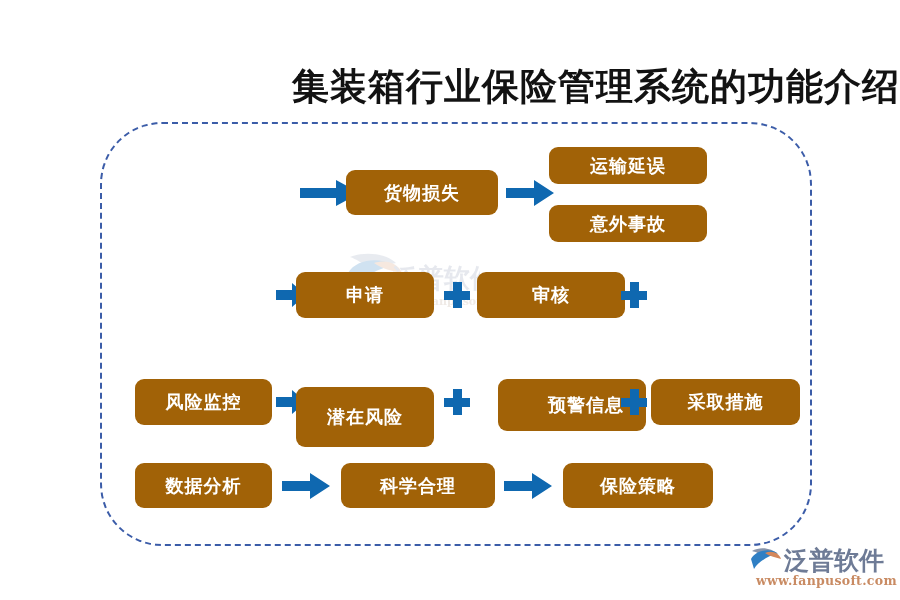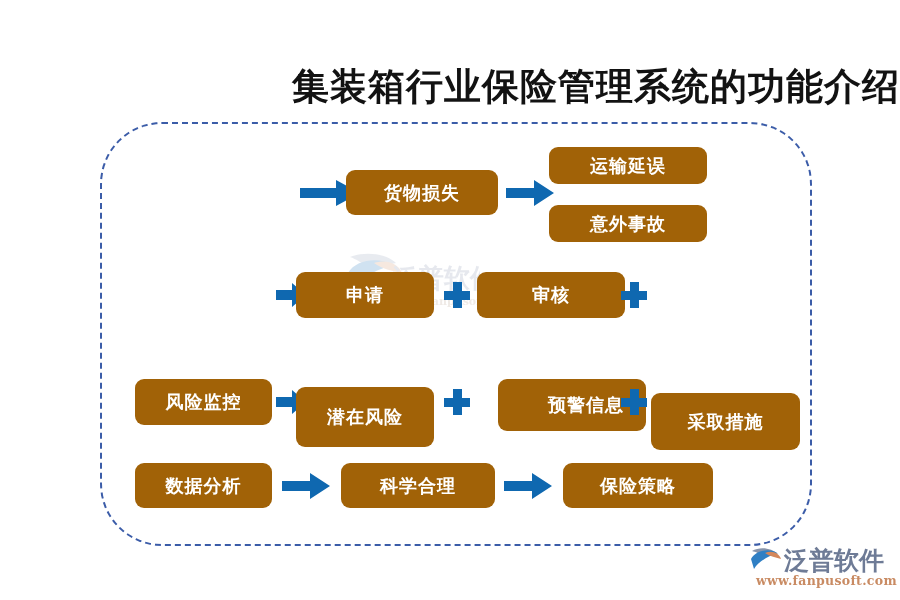--- a/index.html
+++ b/index.html
@@ -230,21 +230,21 @@
 
   <div class="flow-box" style="left:498px; top:379px; width:148px; height:52px;padding-left:28px;">
     <span>预警信息</span>
   </div>
 
   <div class="plus" style="left:621px; top:389px;">
     <div class="bar-h"></div>
     <div class="bar-v"></div>
   </div>
 
-  <div class="flow-box" style="left:651px; top:379px; width:149px; height:57px;margin-top:14px;">
+  <div class="flow-box" style="left:651px; top:379px; width:149px; height:46px;">
     <span>采取措施</span>
   </div>
 
   <div class="flow-box" style="left:135px; top:463px; width:137px; height:45px;">
     <span>数据分析</span>
   </div>
 
   <div class="arrow" style="left:282px; top:473px; width:48px; height:26px;">
     <svg viewBox="0 0 48 26" width="48" height="26">
       <path d="M0 8 L28 8 L28 0 L48 13 L28 26 L28 18 L0 18 Z" fill="#0F68B0"></path>

